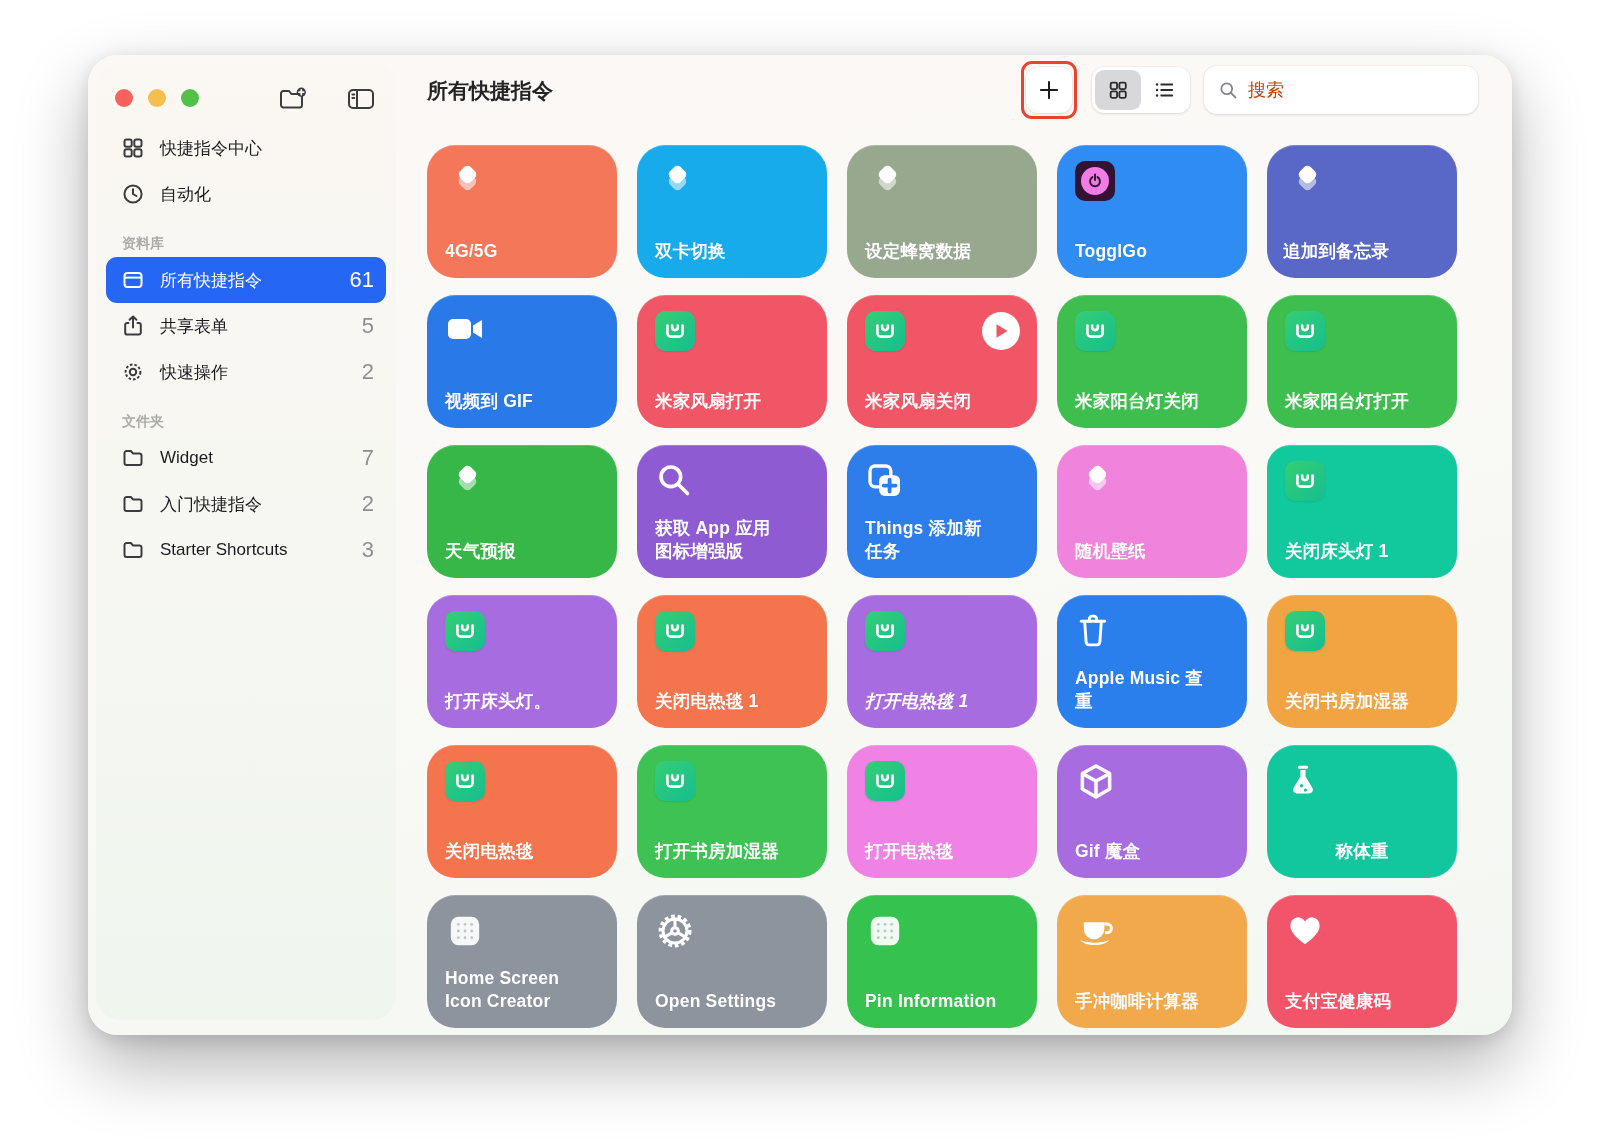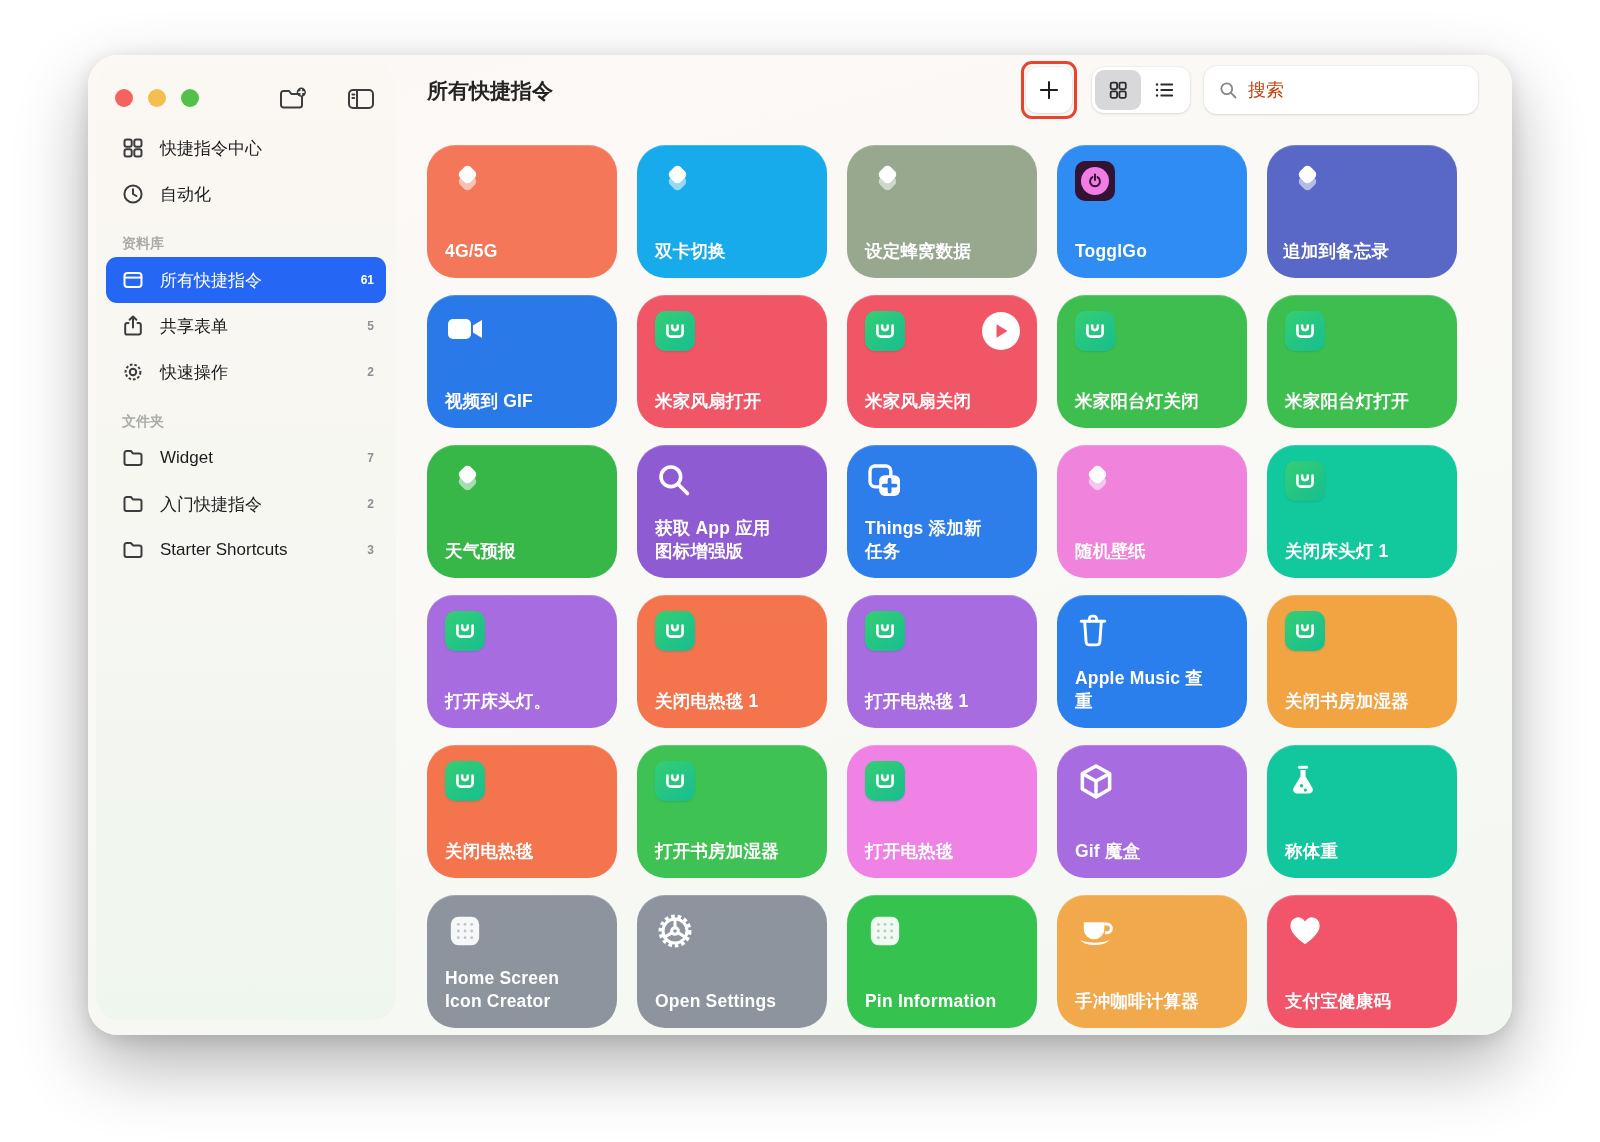--- a/index.html
+++ b/index.html
@@ -22,21 +22,21 @@
   .traffic span { width:18px; height:18px; border-radius:50%; display:block; }
   .sidebar-top-icons { position:absolute; right:20px; top:22px; display:flex; gap:38px; }
   .sidebar-top-icons .tbtn { width:30px; height:28px; display:flex; align-items:center; justify-content:center; }
   .nav { position:absolute; left:10px; right:10px; top:62px; }
   .nav-row {
     display:flex; align-items:center; height:46px; border-radius:11px;
     padding:0 12px 0 14px; color:#1c1c1e; font-size:17px;
   }
   .nav-row .ic { width:26px; height:26px; margin-right:14px; flex:0 0 26px; display:flex; align-items:center; justify-content:center; }
   .nav-row .lbl { flex:1; white-space:nowrap; }
-  .nav-row .cnt { color:#8f8f93; font-size:12px;font-weight:bold; }
+  .nav-row .cnt { color:#8f8f93; font-size:22px; }
   .nav-row.selected { background:#2567F4; color:#fff; }
   .nav-row.selected .cnt { color:#fff; }
   .section-title { margin:18px 0 4px 16px; font-size:14px; font-weight:700; color:#ABABA9; }
 
   
   .page-title { position:absolute; left:339px; top:22px; font-size:21px; font-weight:700; color:#242424; }
   .plus-annotation {
     position:absolute; left:933px; top:6px; width:56px; height:58px;
     border:3px solid #E8432C; border-radius:11px;
     display:flex; align-items:center; justify-content:center;
@@ -386,21 +386,21 @@
       </div>
       <div class="card" style="background: linear-gradient(rgb(240, 131, 219) 0%, rgb(240, 131, 219) 100%);">
         <div class="icon-slot">
           <svg width="44" height="42" viewBox="0 0 44 42">
       <rect x="15" y="13" width="15" height="15" rx="4.5" transform="rotate(45 22.5 20.5)" fill="#fff" opacity="0.55"></rect>
       <rect x="15" y="6" width="15" height="15" rx="4.5" transform="rotate(45 22.5 13.5)" fill="#fff"></rect>
           </svg>
         </div>
     <div class="card-label">随机壁纸</div>
       </div>
-      <div class="card" style="background: linear-gradient(rgb(18, 200, 157) 0%, rgb(18, 200, 157) 100%);">
+      <div class="card" style="background: linear-gradient(rgb(18, 200, 157) 0%, rgb(18, 200, 157) 100%); border-radius: 23px;">
         <div class="icon-slot">
           <div class="mi-badge">
       <svg width="26" height="26" viewBox="0 0 24 24" fill="none" stroke="#fff" stroke-width="2.4" stroke-linecap="round" stroke-linejoin="round">
       <path d="M5 7v7a3.2 3.2 0 0 0 3.2 3.2h7.6A3.2 3.2 0 0 0 19 14V7"></path>
       <path d="M9.4 7v1.6a2.6 2.6 0 0 0 5.2 0V7"></path>
             </svg>
           </div>
         </div>
     <div class="card-label">关闭床头灯 1</div>
       </div>
@@ -419,21 +419,21 @@
         <div class="icon-slot">
           <div class="mi-badge">
       <svg width="26" height="26" viewBox="0 0 24 24" fill="none" stroke="#fff" stroke-width="2.4" stroke-linecap="round" stroke-linejoin="round">
       <path d="M5 7v7a3.2 3.2 0 0 0 3.2 3.2h7.6A3.2 3.2 0 0 0 19 14V7"></path>
       <path d="M9.4 7v1.6a2.6 2.6 0 0 0 5.2 0V7"></path>
             </svg>
           </div>
         </div>
     <div class="card-label">关闭电热毯 1</div>
       </div>
-      <div class="card" style="background: linear-gradient(rgb(167, 108, 224) 0%, rgb(167, 108, 224) 100%);">
+      <div class="card" style="background: linear-gradient(rgb(167, 108, 224) 0%, rgb(167, 108, 224) 100%); font-style: italic;">
         <div class="icon-slot">
           <div class="mi-badge">
       <svg width="26" height="26" viewBox="0 0 24 24" fill="none" stroke="#fff" stroke-width="2.4" stroke-linecap="round" stroke-linejoin="round">
       <path d="M5 7v7a3.2 3.2 0 0 0 3.2 3.2h7.6A3.2 3.2 0 0 0 19 14V7"></path>
       <path d="M9.4 7v1.6a2.6 2.6 0 0 0 5.2 0V7"></path>
             </svg>
           </div>
         </div>
     <div class="card-label">打开电热毯 1</div>
       </div>
@@ -494,21 +494,21 @@
       </div>
       <div class="card" style="background: linear-gradient(rgb(167, 108, 224) 0%, rgb(167, 108, 224) 100%);">
         <div class="icon-slot">
           <svg width="42" height="42" viewBox="0 0 24 24" fill="none" stroke="#fff" stroke-width="2" stroke-linejoin="round">
       <path d="M12 2.8 19.8 7.2v8.8L12 20.6 4.2 16V7.2Z"></path>
       <path d="M12 11.4 19.8 7.2M12 11.4 4.2 7.2M12 11.4v9.2"></path>
           </svg>
         </div>
     <div class="card-label">Gif 魔盒</div>
       </div>
-      <div class="card" style="background: linear-gradient(rgb(18, 199, 158) 0%, rgb(18, 199, 158) 100%);">
+      <div class="card" style="background: linear-gradient(rgb(18, 199, 158) 0%, rgb(18, 199, 158) 100%); align-items: center;">
         <div class="icon-slot">
           <svg width="36" height="42" viewBox="0 0 24 26">
       <rect x="8.6" y="2.2" width="6.8" height="2" rx="1" fill="#fff"></rect>
       <path d="M10.3 5h3.4v4.4l4.6 7.6a2.4 2.4 0 0 1-2 3.6H7.7a2.4 2.4 0 0 1-2-3.6l4.6-7.6Z" fill="#fff"></path>
       <circle cx="11" cy="15.5" r="1.1" fill="#12C79E"></circle>
             <circle cx="13.6" cy="18.4" r="1.1" fill="#12C79E"></circle>
           </svg>
         </div>
     <div class="card-label">称体重</div>
       </div>

